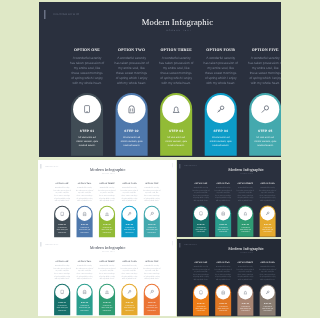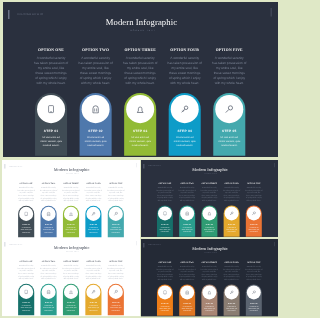--- a/index.html
+++ b/index.html
@@ -1,19 +1,19 @@
 <!DOCTYPE html>
 <html><head>
 <meta charset="utf-8">
 <style>
   html,body{margin:0;padding:0;}
   body{width:281px;height:318px;overflow:hidden;background:#dfe8c6;
        font-family:"Liberation Sans",sans-serif;-webkit-font-smoothing:antialiased;
        text-rendering:geometricPrecision;}
-  .page{position:relative;width:281px;height:318px;}
+  .page{position:relative;width:281px;height:318px;margin-left:36px;}
 
   
   .slide{position:absolute;overflow:hidden;}
   .slide .inner{position:absolute;left:0;top:0;width:550px;height:310px;
                 transform-origin:0 0;}
   .hero{left:3px;top:2px;width:275.3px;height:155px;}
   .hero .inner{transform:scale(0.5006);}
   .t1{left:1.5px;top:160.4px;width:138.5px;height:77.3px;}
   .t2{left:141px;top:160.4px;width:137.3px;height:76.2px;}
   .t3{left:1.5px;top:238.4px;width:138.5px;height:79.6px;}

